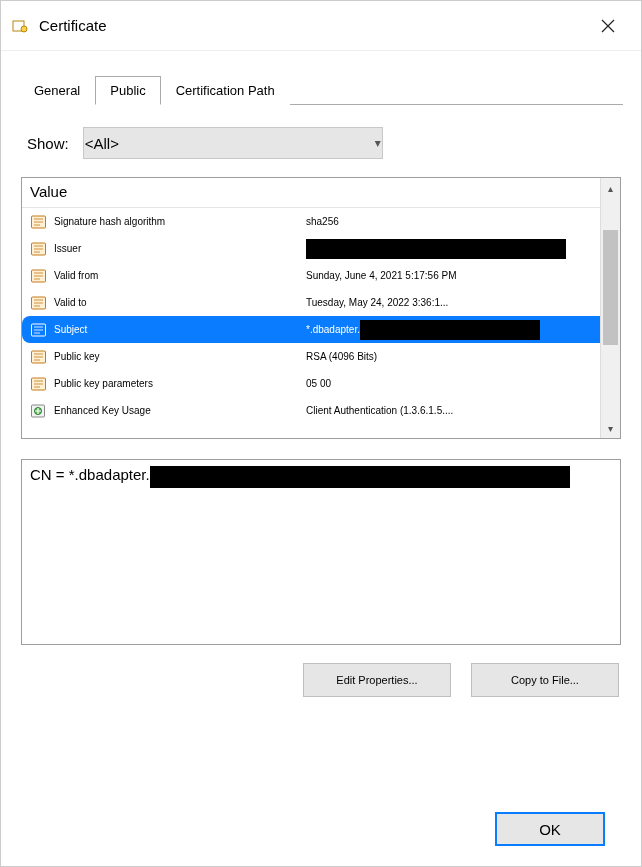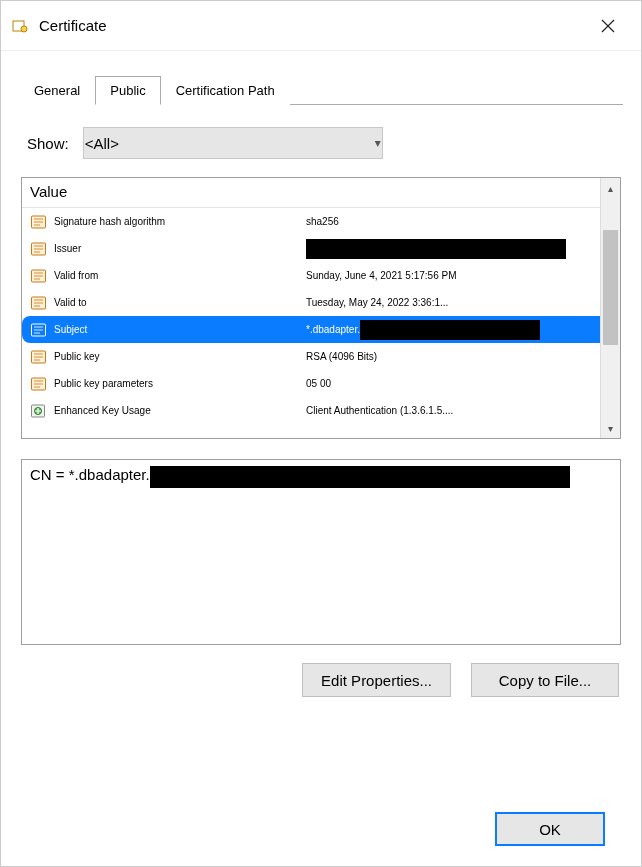--- a/index.html
+++ b/index.html
@@ -169,21 +169,21 @@
       display: flex;
       justify-content: flex-end;
       gap: 20px;
       margin: 18px 4px 0 0;
     }
     .btn {
       height: 28px;
       padding: 16px 18px;
       border: 1px solid #bfbfbf;
       background: #e6e6e6;
-      font-size: 15px;
+      font-size: 11px;
       cursor: pointer;
       display: flex;
       align-items: center;
       justify-content: center;
       min-width: 148px;
     }
 
     .footer {
       display: flex;
       justify-content: flex-end;

